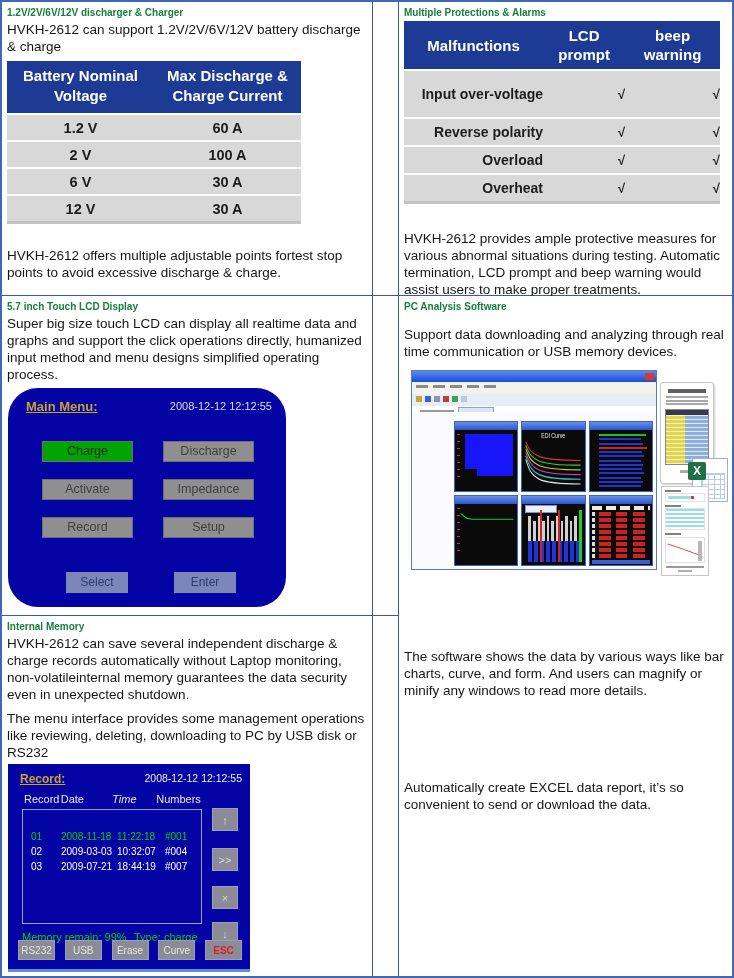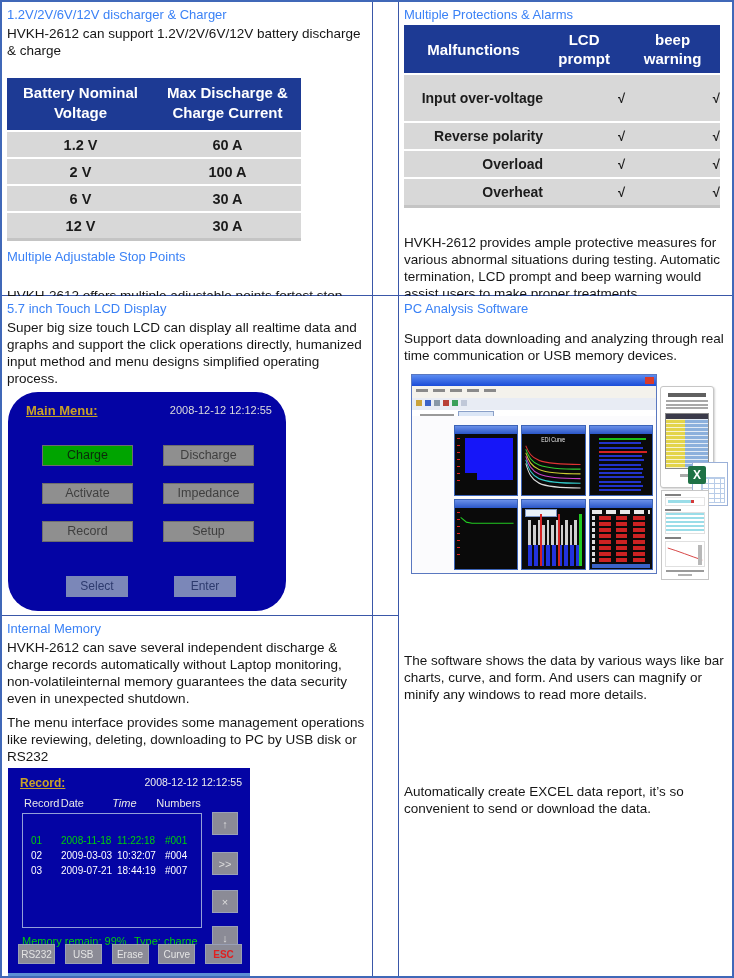--- a/index.html
+++ b/index.html
@@ -6,25 +6,25 @@
   .page { position:relative; width:734px; height:978px; box-sizing:border-box;
           border:2px solid #4068b8; background:#fff; overflow:hidden; }
   .layout { display:grid; width:730px; height:974px;
             grid-template-columns:371px 26px 1fr;
             grid-template-rows:294px 320px 1fr; }
   .cell { box-sizing:border-box; background:#fff; }
   .br { border-right:1px solid #3a57a8; }
   .bb { border-bottom:1px solid #3a57a8; }
   .pad { padding:3px 6px 3px 5px; }
 
-  .h1 { color:#3b82f6; font-size:13px; font-weight:400; margin:2px 0 3px 0; }
+  .h1 { color:#15803d; font-size:10px; font-weight:700; margin:2px 0 3px 0; }
   .p  { font-size:13.5px; color:#161616; line-height:17px; margin:0; }
 
   
-  .btbl { width:294px; margin:19px 0 0 0; font-weight:700; border-bottom:3px solid #c4c4c4; }
+  .btbl { width:294px; margin:6px 0 0 0; font-weight:700; border-bottom:3px solid #c4c4c4; }
   .btbl .hd { display:flex; background:#1d3a94; color:#fff; text-align:center;
               font-size:15px; line-height:20px; padding:5px 0 7px 0; }
   .btbl .hd > div { flex:1; }
   .btbl .row { display:flex; background:#d8d8d8; margin-top:2px; height:25px;
                align-items:center; text-align:center; font-size:14.5px; color:#1c1c1c; }
   .btbl .row > div { flex:1; }
 
   
   .ptbl { width:316px; margin:2px 0 0 0; font-weight:700; border-bottom:3px solid #c4c4c4; }
   .ptbl .hd { display:flex; background:#1d3a94; color:#fff; text-align:center;
@@ -181,21 +181,20 @@
         </div>
         <div class="row">
           <div>6 V</div>
           <div>30 A</div>
         </div>
         <div class="row">
           <div>12 V</div>
           <div>30 A</div>
         </div>
       </div>
-      <div class="h1" style="margin-top:8px;">Multiple Adjustable Stop Points</div>
       <p class="p" style="margin-top:23px;">HVKH-2612 offers multiple adjustable points fortest stop points to avoid excessive discharge &amp; charge.</p>
     </div>
 
     <div class="cell br bb" style="grid-area:1/2;"></div>
 
     <div class="cell bb pad" style="grid-area:1/3;">
       <div class="h1">Multiple Protections &amp; Alarms</div>
       <div class="ptbl">
         <div class="hd">
           <div class="c1">Malfunctions</div>

